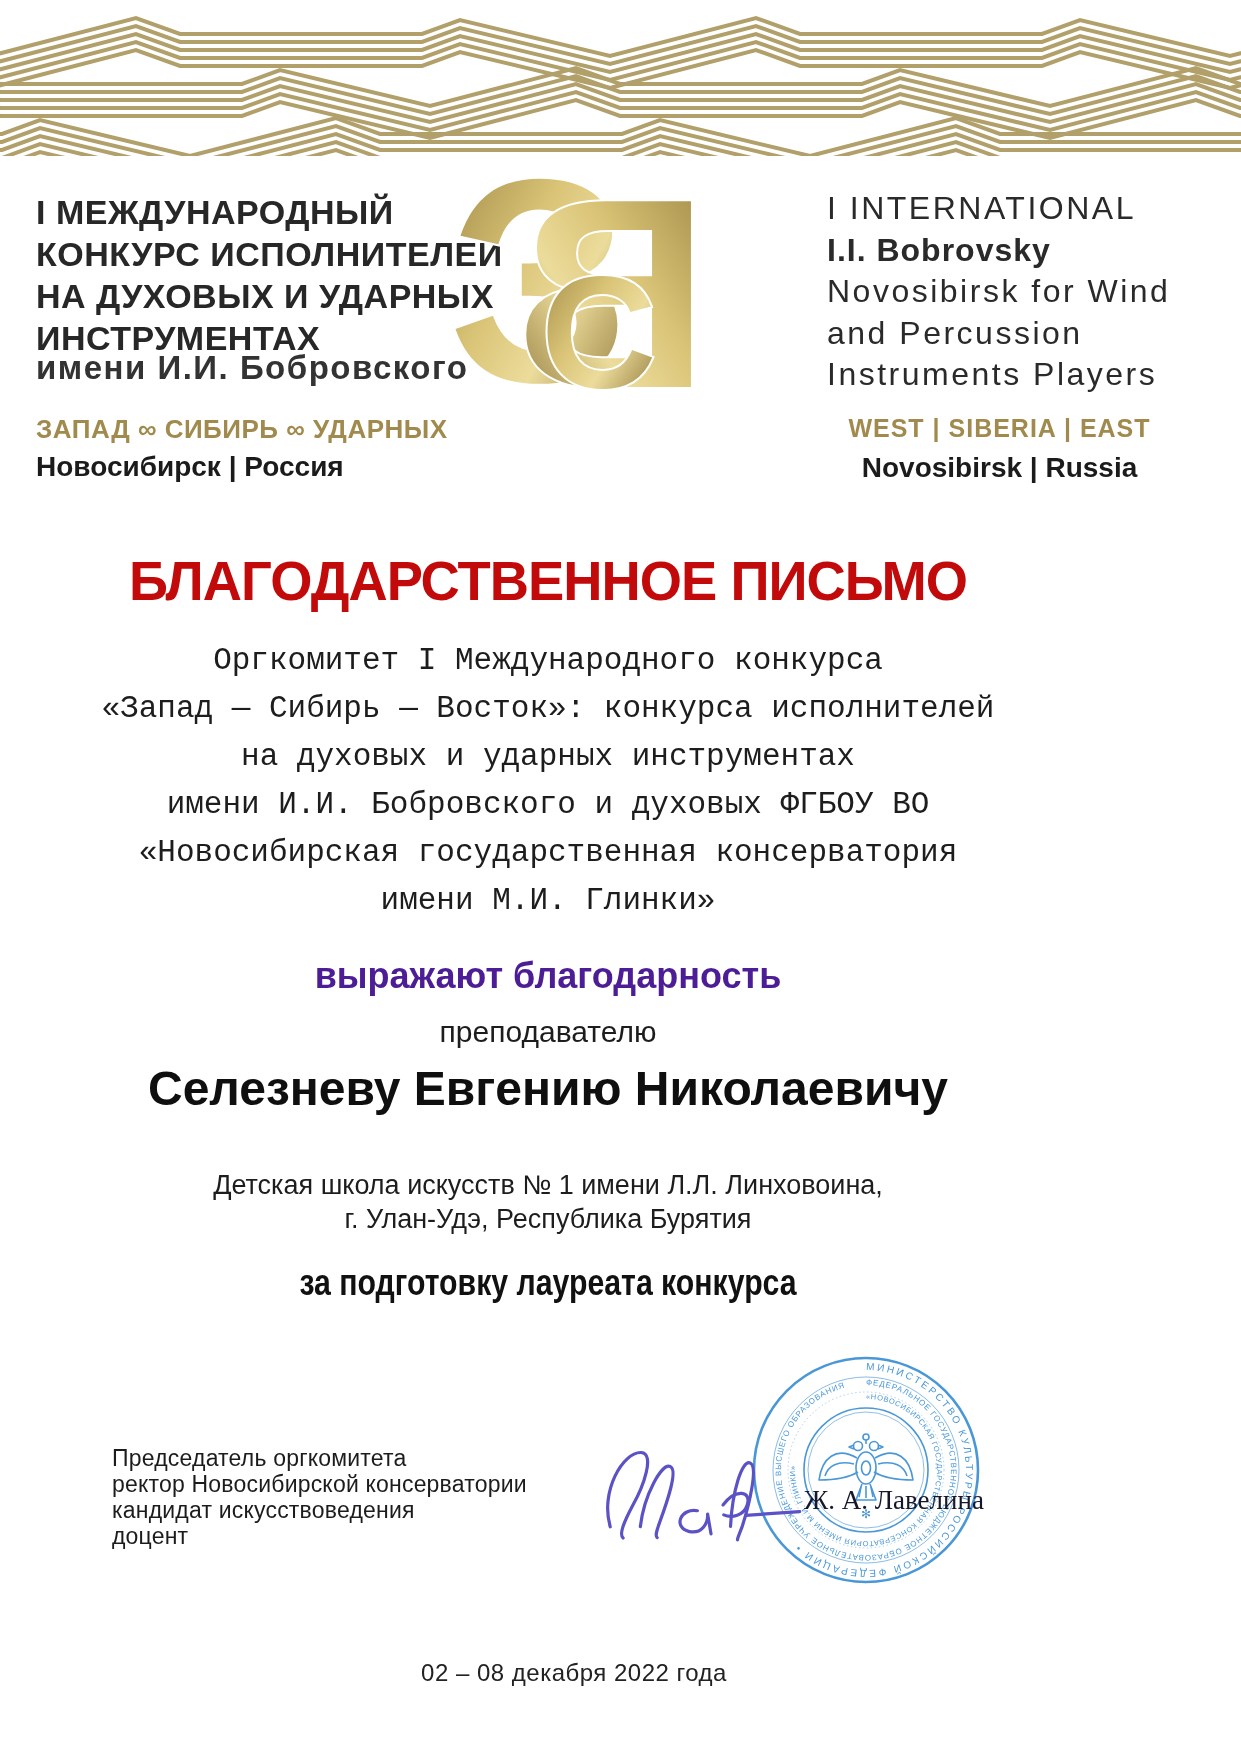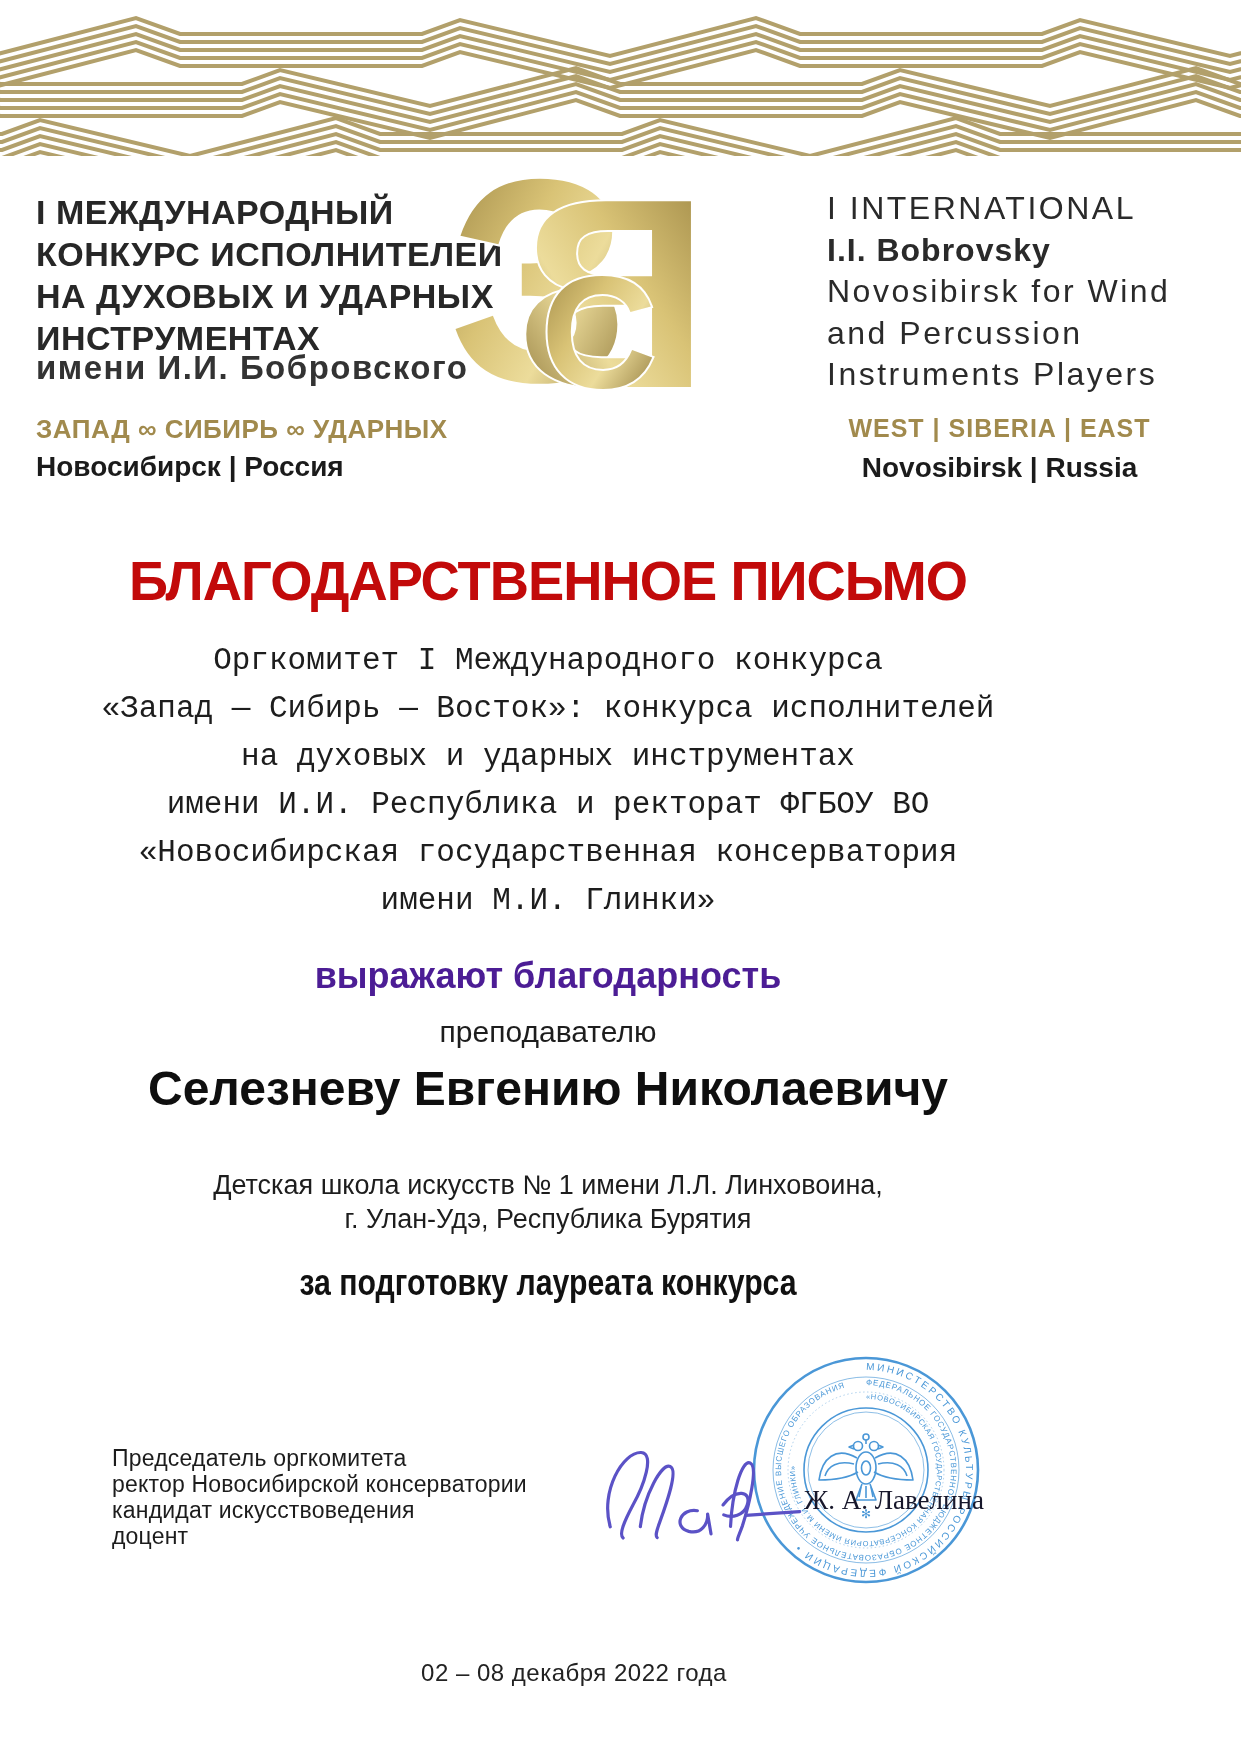--- a/index.html
+++ b/index.html
@@ -109,21 +109,21 @@
   </div>
   <div class="hr-tag">WEST | SIBERIA | EAST</div>
   <div class="hr-loc">Novosibirsk | Russia</div>
 
   <div class="c title-red nw">БЛАГОДАРСТВЕННОЕ ПИСЬМО</div>
 
   <div class="c body-text">
     <div class="nw">Оргкомитет I Международного конкурса</div>
     <div class="nw">«Запад — Сибирь — Восток»: конкурса исполнителей</div>
     <div class="nw">на духовых и ударных инструментах</div>
-    <div class="nw">имени И.И. Республика и ректорат ФГБОУ ВО</div>
+    <div class="nw">имени И.И. Бобровского и духовых ФГБОУ ВО</div>
     <div class="nw">«Новосибирская государственная консерватория</div>
     <div class="nw">имени М.И. Глинки»</div>
   </div>
 
   <div class="c emphasis nw">выражают благодарность</div>
   <div class="c role nw">преподавателю</div>
   <div class="c name nw">Селезневу Евгению Николаевичу</div>
 
   <div class="c school">
     <div class="nw">Детская школа искусств № 1 имени Л.Л. Линховоина,</div>

